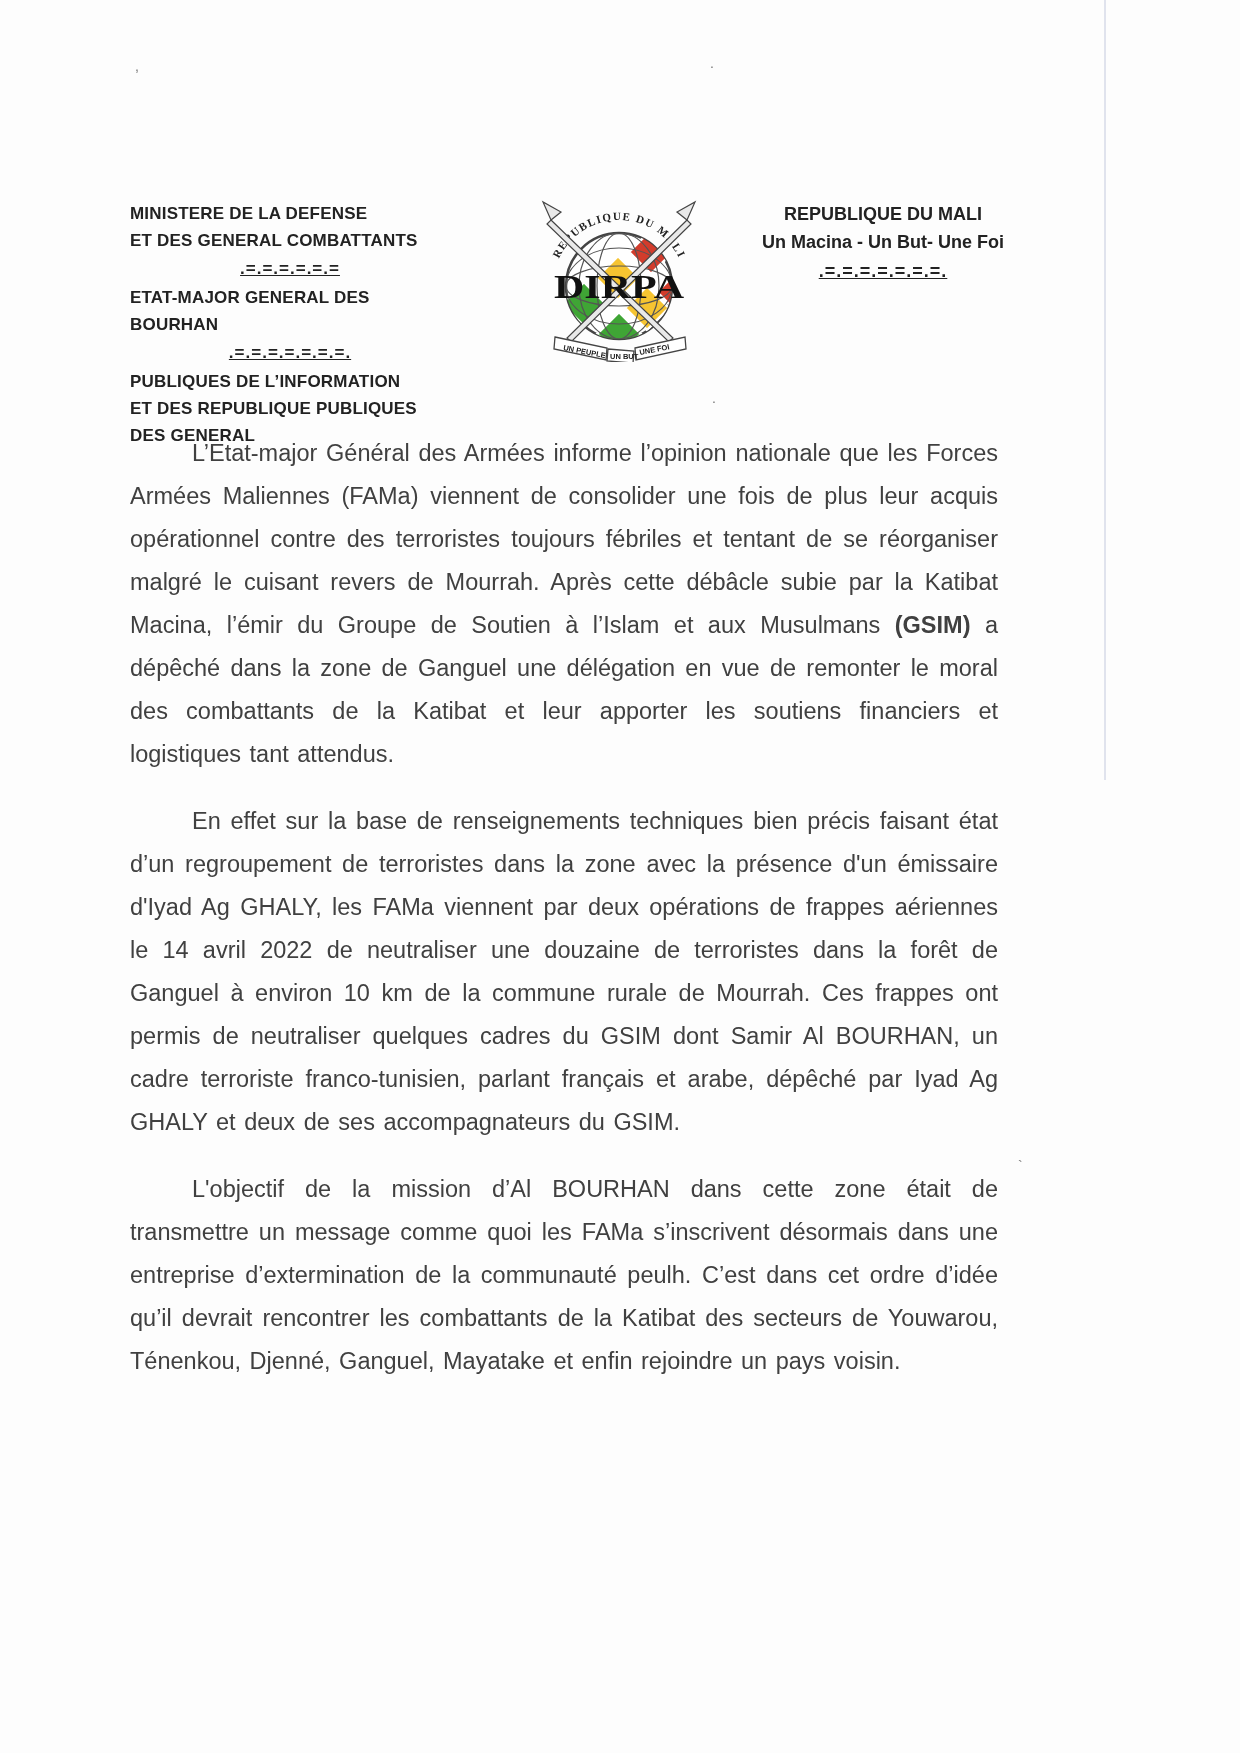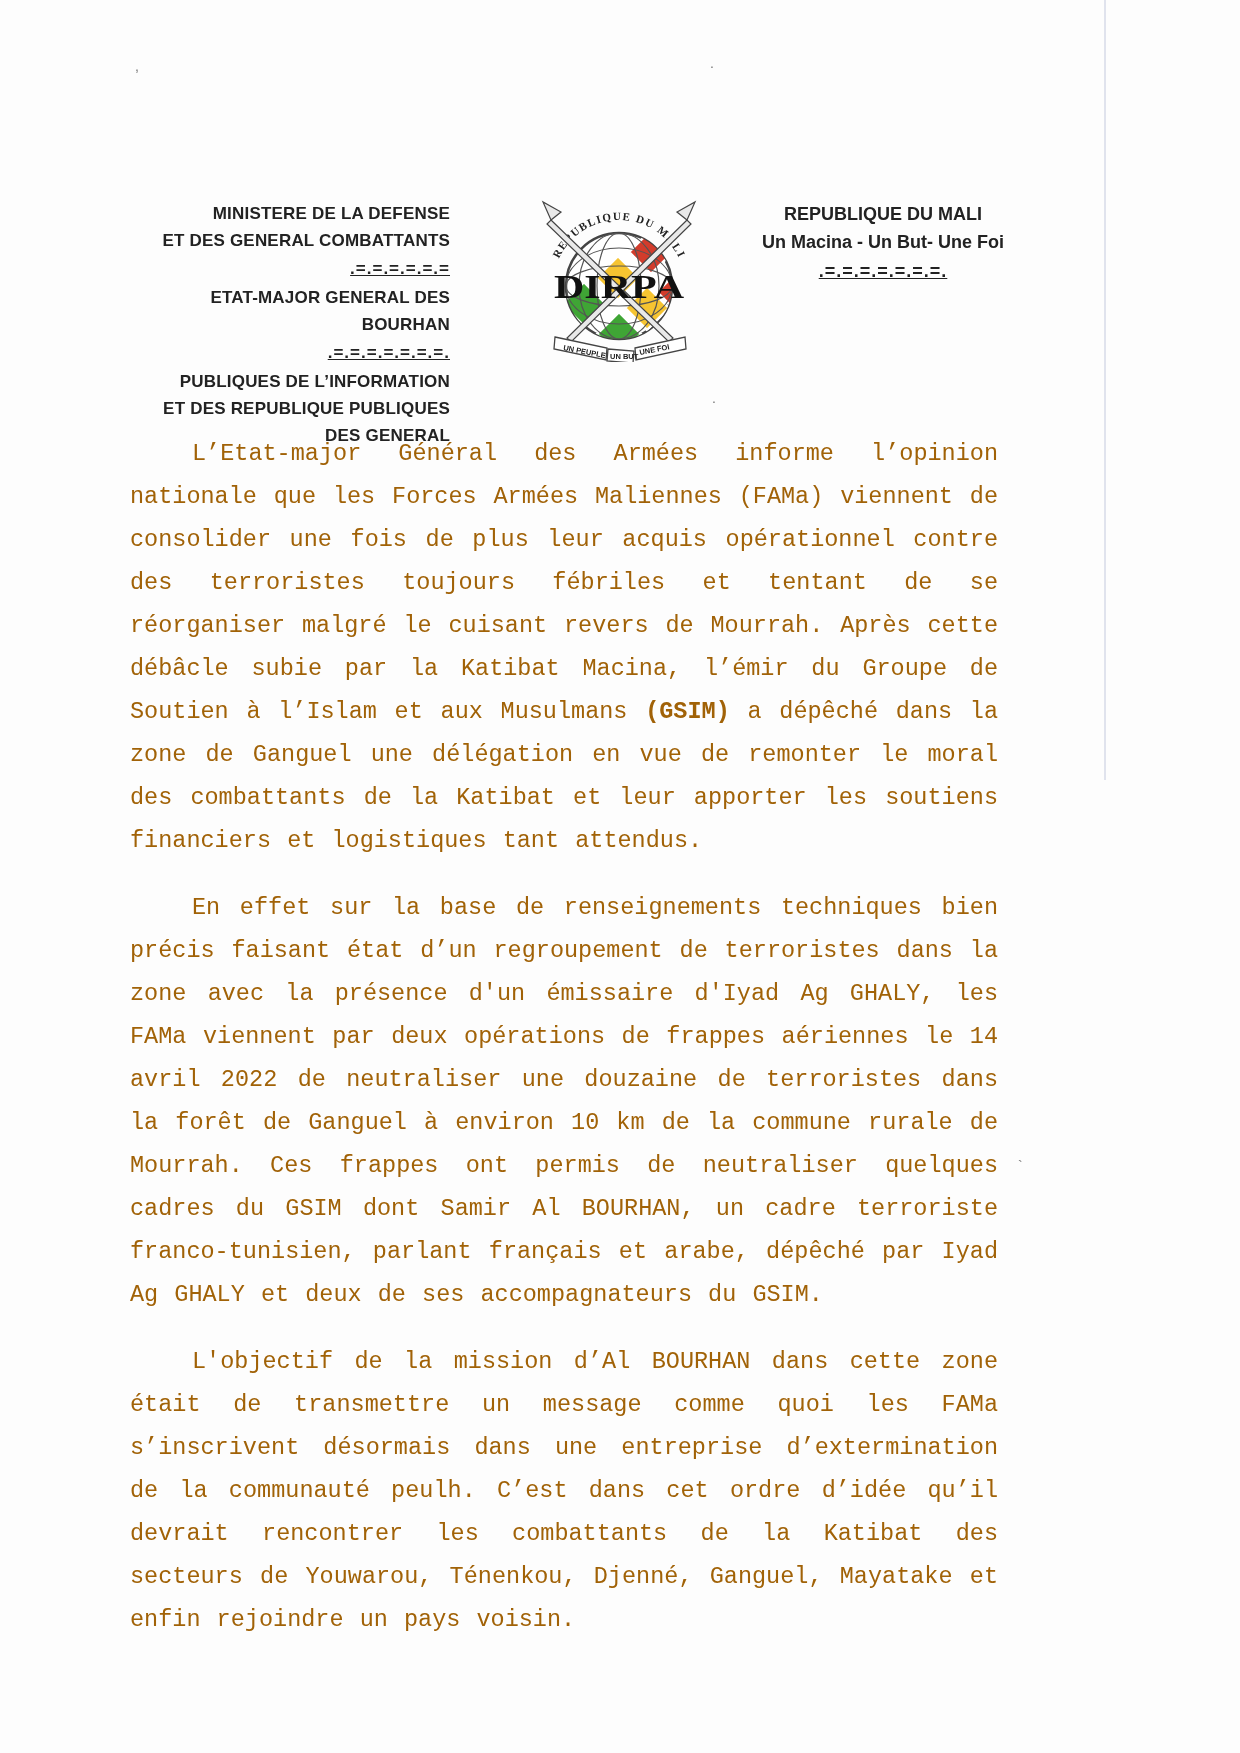--- a/index.html
+++ b/index.html
@@ -17,21 +17,21 @@
     position:absolute;left:1104px;top:0;width:2px;height:780px;
     background:#c9cde0;opacity:.55;
   }
   .speck{position:absolute;color:#777;font-size:14px;}
   
   .hdr-left{
     position:absolute;left:130px;top:200px;width:320px;
     font-weight:bold;font-size:17px;line-height:27px;
     letter-spacing:.2px;color:#222;
   }
-  .hdr-left p{margin:0;text-align:right;}
+  .hdr-left p{margin:0;}
   .hdr-sep{
     text-align:center;font-weight:bold;letter-spacing:1px;
     text-decoration:underline;margin:1px 0 2px 0 !important;
   }
   .hdr-right{
     position:absolute;left:728px;top:200px;width:310px;
     font-weight:bold;font-size:18px;line-height:28px;
     text-align:center;color:#222;
   }
   .hdr-right p{margin:0;}
@@ -41,23 +41,22 @@
     position:absolute;left:130px;top:432px;width:868px;
   }
   .title{
     font-size:27px;font-weight:bold;text-align:center;
     text-decoration:underline;text-underline-offset:6px;
     letter-spacing:.2px;color:#161616;
     margin:0 0 62px 0;white-space:nowrap;
   }
   .para{
     font-size:23.5px;line-height:43px;text-align:justify;
-    text-indent:62px;margin:0 0 24px 0;color:#a16207;
+    text-indent:62px;margin:0 0 24px 0;color:#404040;
     word-spacing:2px;
-    font-family:Liberation Mono, monospace;
   }
   .para strong{font-weight:bold;}
 </style>
 </head>
 <body>
 
 <div class="page">
 
   <div class="scan-line"></div>
   <div class="speck" style="left:135px;top:58px;">,</div>

